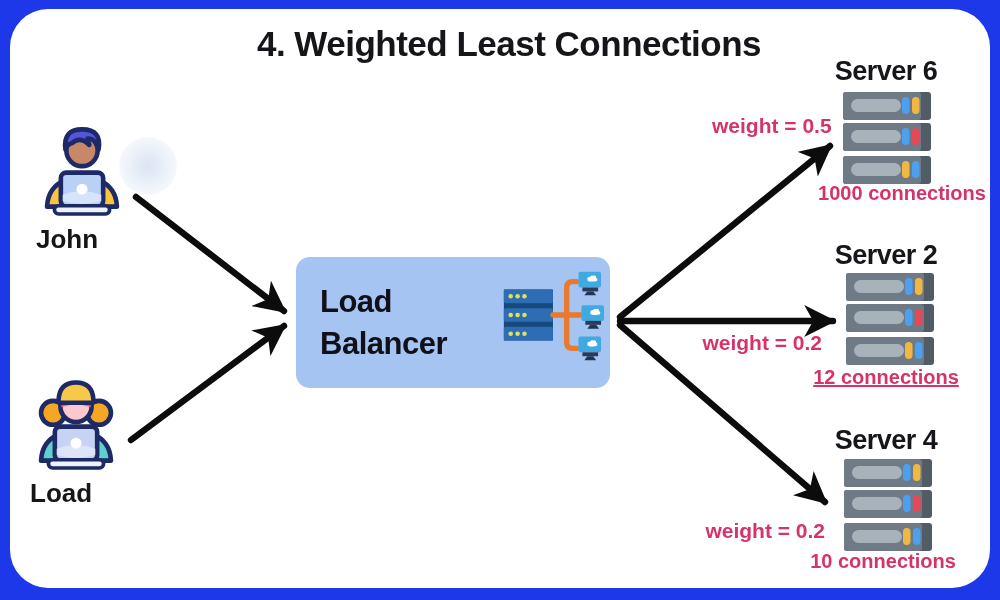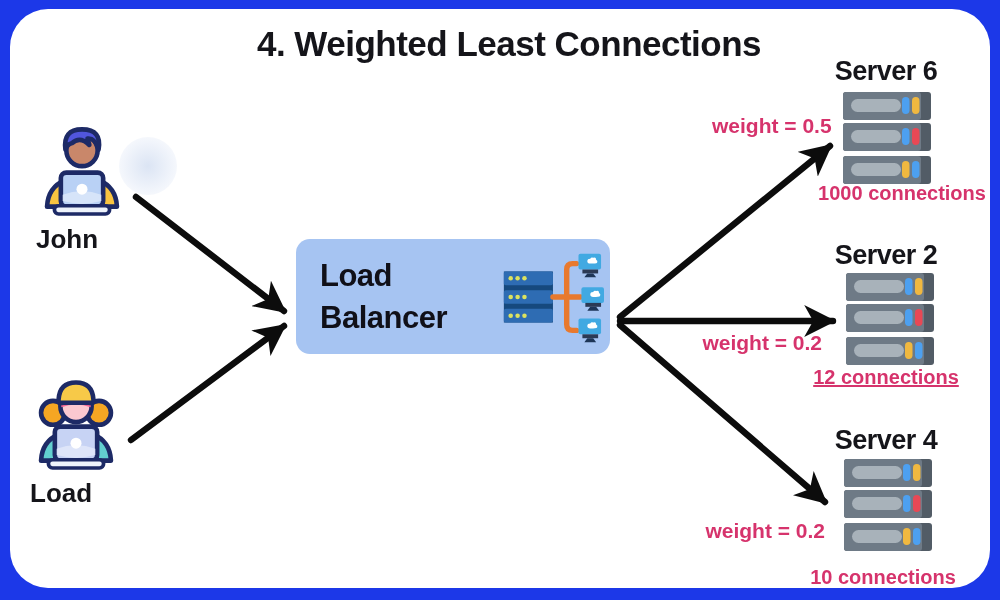--- a/index.html
+++ b/index.html
@@ -14,21 +14,21 @@
   .abs{position:absolute;}
 
   .title{left:18px;right:0;top:24px;text-align:center;font-size:35px;font-weight:800;
          letter-spacing:-0.5px;color:var(--text-dark);}
 
   .user-icon{width:92px;height:112px;}
   .user-label{font-size:26px;font-weight:800;color:var(--text-dark);text-align:left;width:110px;}
   .ghost-circle{left:119px;top:137px;width:58px;height:58px;border-radius:50%;
                 background:radial-gradient(circle,rgba(176,196,230,0.45) 0%,rgba(200,214,240,0.25) 60%,rgba(255,255,255,0) 100%);}
 
-  .lb-box{left:296px;top:239px;width:314px;height:115px;border-radius:14px;
+  .lb-box{left:296px;top:257px;width:314px;height:131px;border-radius:14px;
           background:var(--lb-box-blue);display:flex;align-items:center;}
   .lb-label{margin-left:24px;width:170px;font-size:31px;font-weight:800;line-height:1.33;
             letter-spacing:-0.5px;color:#101018;}
   .lb-icon{position:absolute;right:6px;top:8px;width:108px;height:100px;}
 
   .server-name{width:180px;text-align:center;font-size:27px;font-weight:800;
                letter-spacing:-0.5px;color:var(--text-dark);}
   .server-icon{width:92px;height:96px;}
   .weight-label{font-size:21px;font-weight:800;color:var(--accent-pink);white-space:nowrap;}
   .conn-label{width:180px;text-align:center;font-size:20px;font-weight:800;
@@ -202,21 +202,21 @@
         </g>
       <g transform="translate(0,66)">
           <rect x="2" y="0" width="88" height="28" rx="3" fill="#525c66"></rect>
           <rect x="2" y="0" width="78" height="28" rx="3" fill="#6e7a86"></rect>
          <rect x="10" y="7" width="50" height="13" rx="6.5" fill="#a8b2ba"></rect>
          <rect x="61" y="5" width="7.5" height="17" rx="3.7" fill="#f0b840"></rect>
           <rect x="71" y="5" width="7.5" height="17" rx="3.7" fill="#4da0f0"></rect>
         </g>
     </svg>
     <div class="abs weight-label" style="left:703px;top:519px;width:122px;text-align:right;">weight = 0.2</div>
-    <div class="abs conn-label" style="left:793px;top:550px;margin-top:16px;">10 connections</div>
+    <div class="abs conn-label" style="left:793px;top:550px;">10 connections</div>
 
     <svg class="abs" style="left:0;top:0;width:1000px;height:600px;pointer-events:none;" viewBox="0 0 1000 600">
       <defs>
         <marker id="ah" viewBox="0 0 10 10" refX="9" refY="5" markerWidth="5" markerHeight="5" orient="auto-start-reverse">
           <path d="M0 0 L10 5 L0 10 L2.8 5 Z" fill="#0c0c0c"></path>
         </marker>
       </defs>
       <g stroke="#0c0c0c" stroke-width="6.4" stroke-linecap="round" fill="none">
         <line x1="136" y1="197" x2="284" y2="311" marker-end="url(#ah)"></line>
         <line x1="131" y1="440" x2="284" y2="326" marker-end="url(#ah)"></line>

